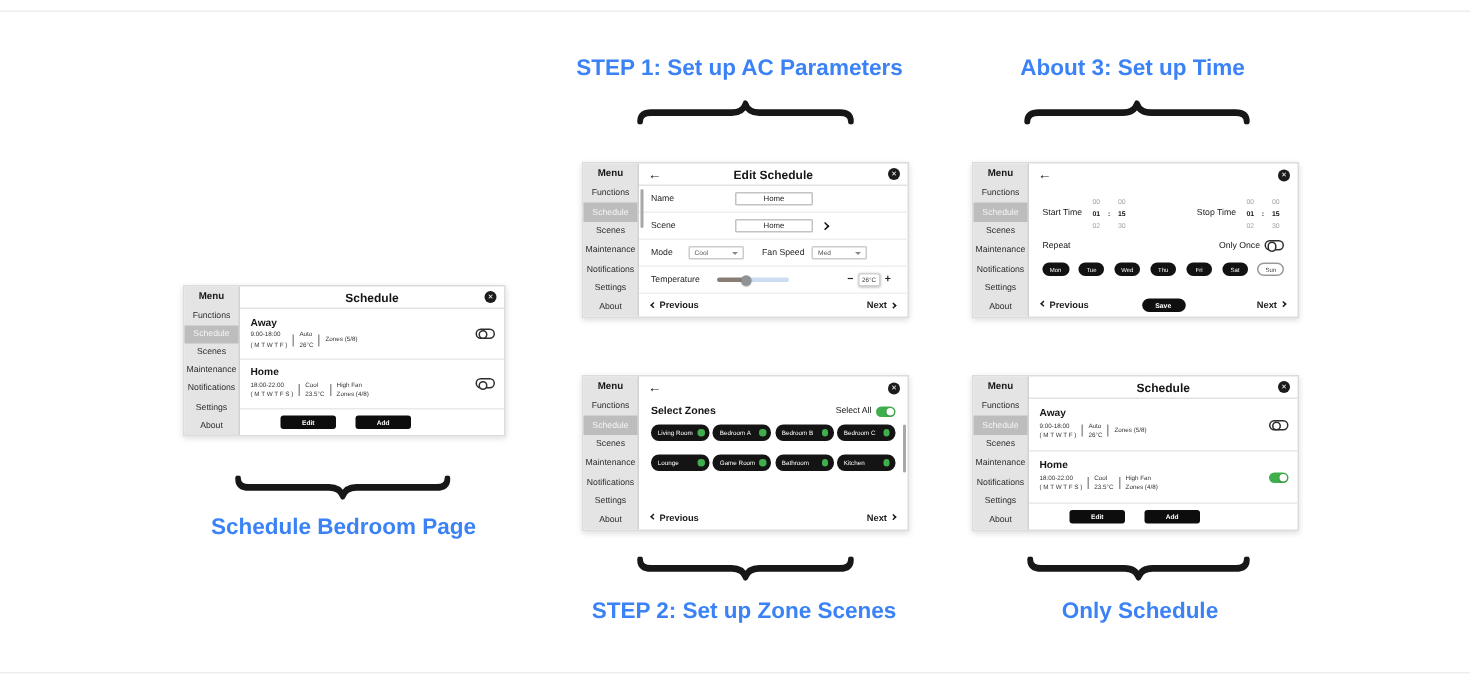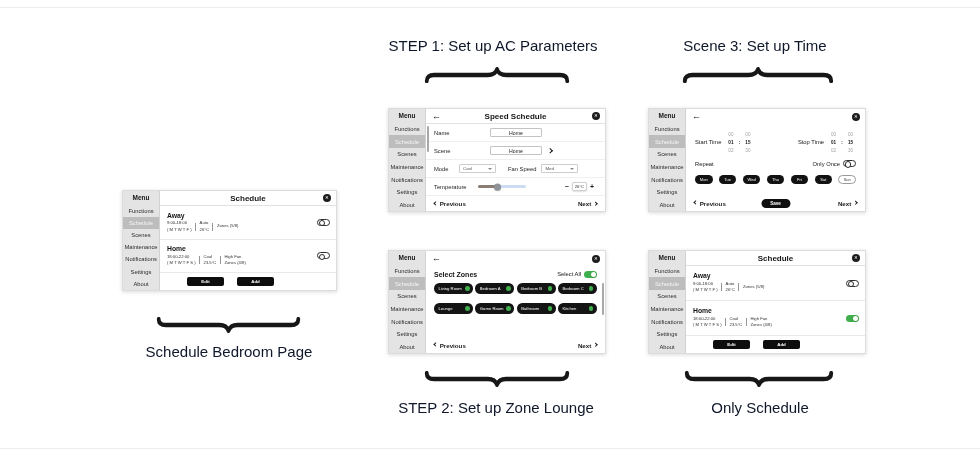--- a/index.html
+++ b/index.html
@@ -1,19 +1,19 @@
 <!DOCTYPE html>
 <html><head>
 <meta charset="utf-8">
 <style>
   *{margin:0;padding:0;box-sizing:border-box}
   html,body{width:980px;height:456px}
   body{font-family:"Liberation Sans","DejaVu Sans",sans-serif;background:#fff;position:relative;overflow:hidden;color:#1b1b1b}
   .edge{position:absolute;left:0;right:0;height:1px;background:#ededed}
-  .anno{position:absolute;transform:translateX(-50%);font-size:15px;font-weight:400;color:#0f172a;white-space:nowrap}
+  .anno{position:absolute;transform:translateX(-50%);font-size:15px;font-weight:700;color:#3b82f6;white-space:nowrap}
   .brace{position:absolute}
   
   .screen{position:absolute;display:flex;background:#fff;border:1px solid #dcdcdc;box-shadow:0 1px 4px rgba(0,0,0,.15)}
   .sb{width:37px;flex:none;background:#e4e4e4;display:flex;flex-direction:column;border-right:1px solid #d2d2d2}
   .sb-title{flex:1.1;display:flex;align-items:center;justify-content:center;font-size:6.5px;font-weight:700;color:#171717}
   .sb-item{flex:1;display:flex;align-items:center;justify-content:center;font-size:5.8px;color:#2c2c2c;cursor:pointer}
   .sb-item.active{background:#bdbdbd;color:#f5f5f5}
   .main{flex:1;position:relative;display:flex;flex-direction:column;min-width:0}
   .hd{position:relative;height:15px;flex:none;display:flex;align-items:center;border-bottom:1px solid #e2e2e2}
   .hd.nb{border-bottom:none}
@@ -88,22 +88,22 @@
   .zdot{width:4.6px;height:4.6px;border-radius:50%;background:#3fae4c;flex:none}
   .vsb{position:absolute;width:2.5px;background:#a8a8a8;border-radius:2px}
 </style>
 </head>
 <body>
 
 <div class="edge" style="top:7px"></div>
 <div class="edge" style="top:448px"></div>
 
 <div class="anno" style="left:493px;top:37px">STEP 1: Set up AC Parameters</div>
-<div class="anno" style="left:755px;top:37px">Scene 3: Set up Time</div>
-<div class="anno" style="left:496px;top:399px">STEP 2: Set up Zone Lounge</div>
+<div class="anno" style="left:755px;top:37px">About 3: Set up Time</div>
+<div class="anno" style="left:496px;top:399px">STEP 2: Set up Zone Scenes</div>
 <div class="anno" style="left:760px;top:399px">Only Schedule</div>
 <div class="anno" style="left:229px;top:343px">Schedule Bedroom Page</div>
 
 <svg class="brace" style="left:424px;top:66px" width="146" height="17" viewBox="0 0 160 16" preserveAspectRatio="none">
   <path d="M3,14 Q3,8.5 11,8.5 L70,8.5 Q78,8.5 80,3 Q82,8.5 90,8.5 L149,8.5 Q157,8.5 157,14" fill="none" stroke="#171717" stroke-width="4.2" stroke-linecap="round" stroke-linejoin="round"></path>
 </svg>
 <svg class="brace" style="left:682px;top:66px" width="152" height="17" viewBox="0 0 160 16" preserveAspectRatio="none">
   <path d="M3,14 Q3,8.5 11,8.5 L70,8.5 Q78,8.5 80,3 Q82,8.5 90,8.5 L149,8.5 Q157,8.5 157,14" fill="none" stroke="#171717" stroke-width="4.2" stroke-linecap="round" stroke-linejoin="round"></path>
 </svg>
 <svg class="brace" style="left:424px;top:371px" width="146" height="17" viewBox="0 0 160 16" preserveAspectRatio="none">
@@ -191,21 +191,21 @@
     <div class="sb-item">Scenes</div>
     <div class="sb-item">Maintenance</div>
     <div class="sb-item">Notifications</div>
     <div class="sb-item">Settings</div>
     <div class="sb-item">About</div>
   </div>
   <div class="main">
     <div class="vsb" style="left:.5px;top:17px;height:26px"></div>
     <div class="hd">
       <span class="back">←</span>
-      <div class="ttl">Speed Schedule</div>
+      <div class="ttl">Edit Schedule</div>
       <span class="close">✕</span>
     </div>
     <div class="f-row">
       <div class="f-lbl">Name</div>
       <div class="inp">Home</div>
     </div>
     <div class="f-row">
       <div class="f-lbl">Scene</div>
       <div class="inp">Home</div>
       <span class="chev-b"></span>

